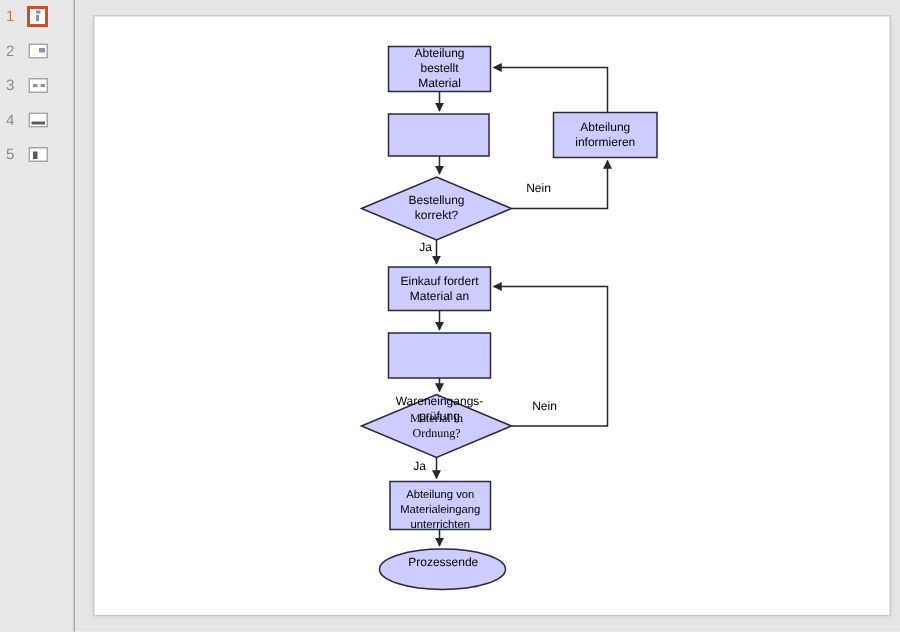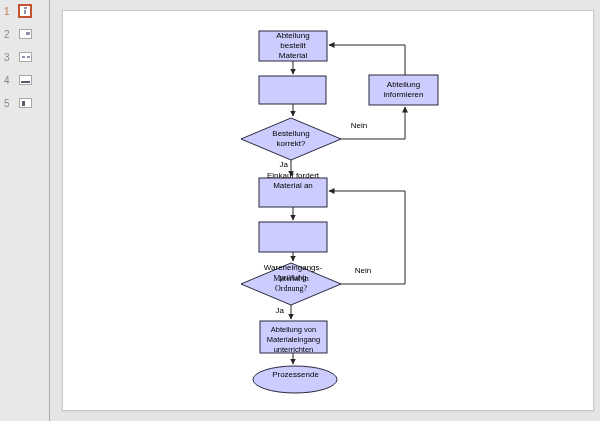--- a/index.html
+++ b/index.html
@@ -164,21 +164,21 @@
 
     <div class="node-label" style="left:259px;top:31px;width:68px;height:30px;">
         <span style="width:46px;">Abteilung bestellt Material</span>
       </div>
     <div class="node-label" style="left:241px;top:118px;width:100px;height:42px;">
         <span style="width:58px;">Bestellung korrekt?</span>
       </div>
     <div class="node-label" style="left:369px;top:75px;width:69px;height:30px;">
         <span style="width:58px;">Abteilung informieren</span>
       </div>
-    <div class="node-label" style="left:259px;top:166px;width:68px;height:29px;">
+    <div class="node-label" style="left:259px;top:178px;width:68px;height:29px;">
         <span style="width:62px;">Einkauf fordert Material an</span>
       </div>
     <div class="node-label" style="left:259px;top:222px;width:68px;height:30px;margin-top:36px;">
         <span style="width:66px;">Wareneingangs-prüfung</span>
       </div>
     <div class="node-label" style="left:241px;top:263px;width:100px;height:42px;">
         <span style="width:56px;font-family:Liberation Serif, serif;">Material in Ordnung?</span>
       </div>
     <div class="node-label" style="left:260px;top:321px;width:67px;height:38px;font-size:7.5px;line-height:10px;">
         <span style="width:66px;">Abteilung von Materialeingang unterrichten</span>

